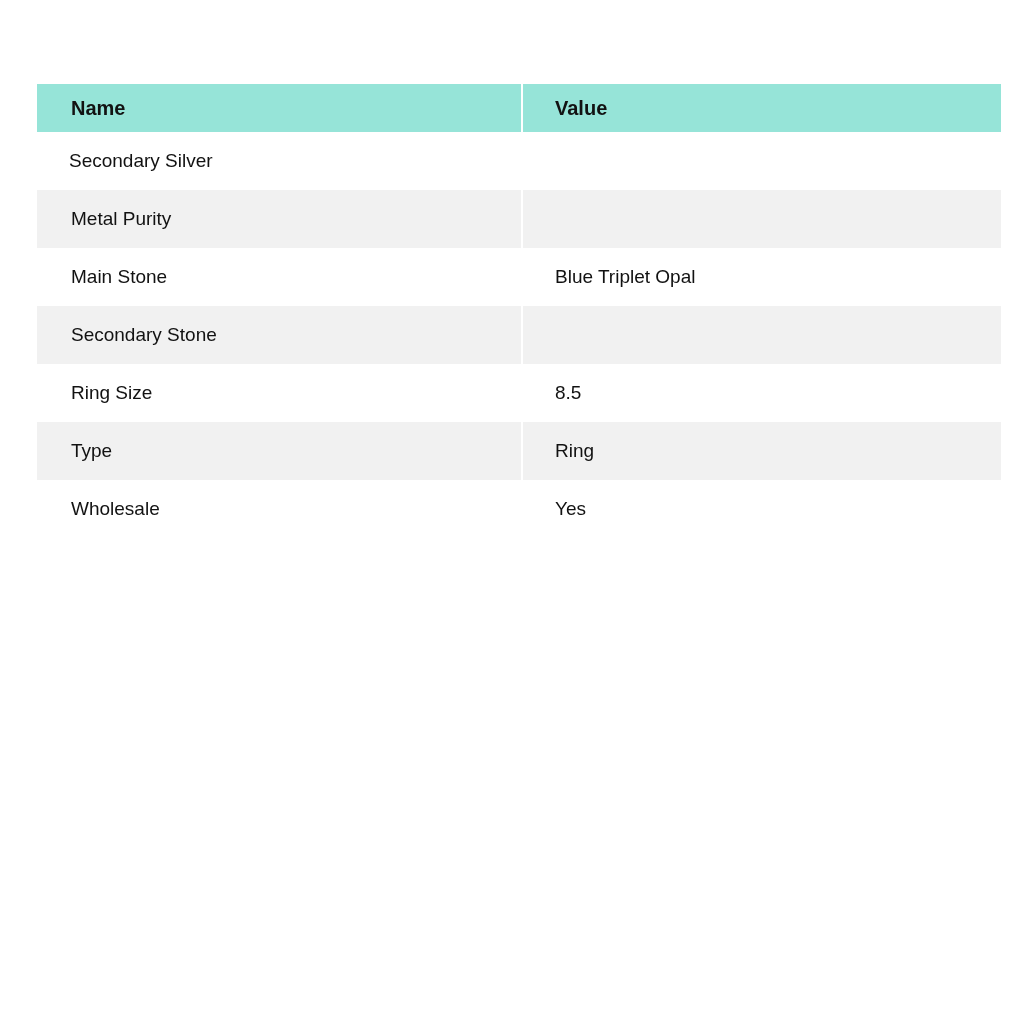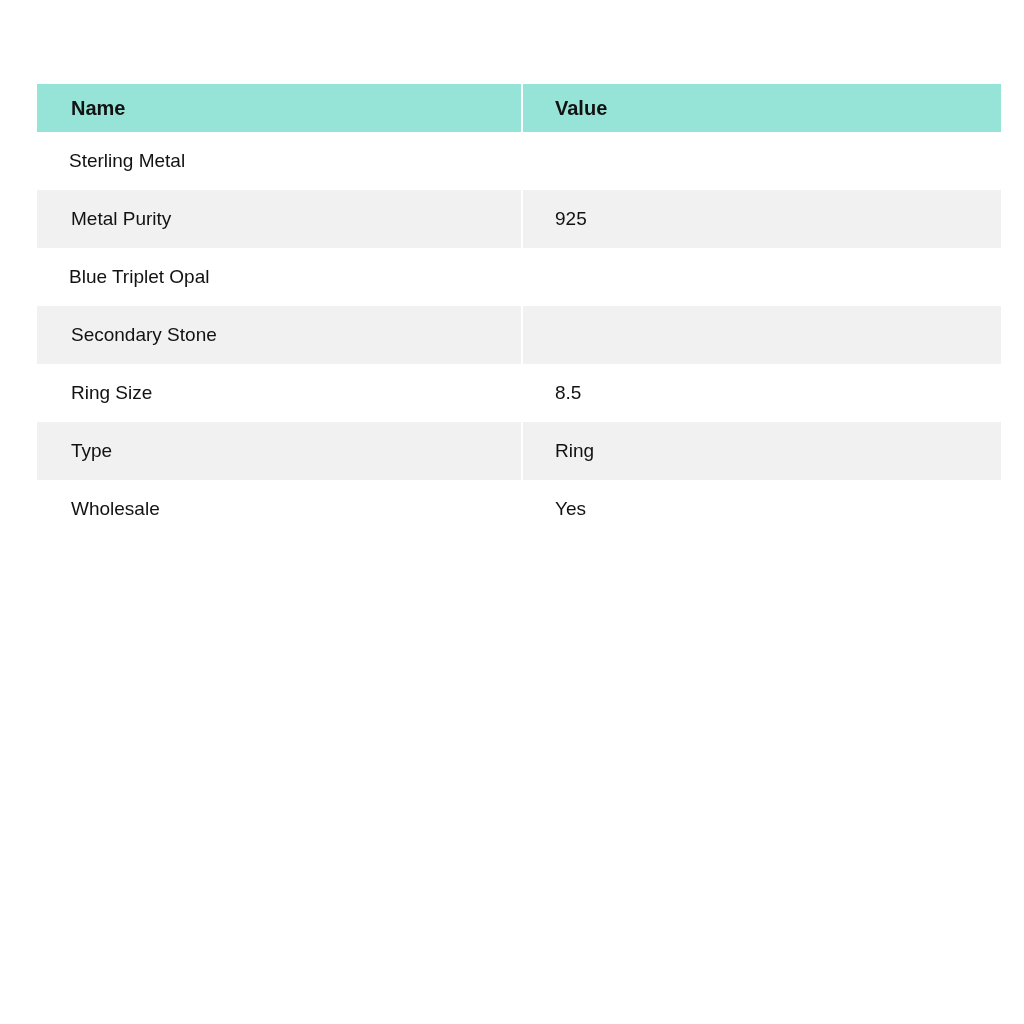--- a/index.html
+++ b/index.html
@@ -66,29 +66,29 @@
 <div class="table-wrap">
 
   <div class="trow header-row">
     <div class="cell-name">Name</div>
     <div class="cell-value">Value</div>
   </div>
 
   <div class="data-rows">
 
     <div class="trow data-row">
-      <div class="cell-value">Sterling Metal</div>
+      <div class="cell-value">Secondary Silver</div>
     </div>
 
     <div class="trow data-row">
       <div class="cell-name">Metal Purity</div>
-      <div class="cell-value">925</div>
     </div>
 
     <div class="trow data-row">
+      <div class="cell-name">Main Stone</div>
       <div class="cell-value">Blue Triplet Opal</div>
     </div>
 
     <div class="trow data-row">
       <div class="cell-name">Secondary Stone</div>
     </div>
 
     <div class="trow data-row">
       <div class="cell-name">Ring Size</div>
       <div class="cell-value">8.5</div>

